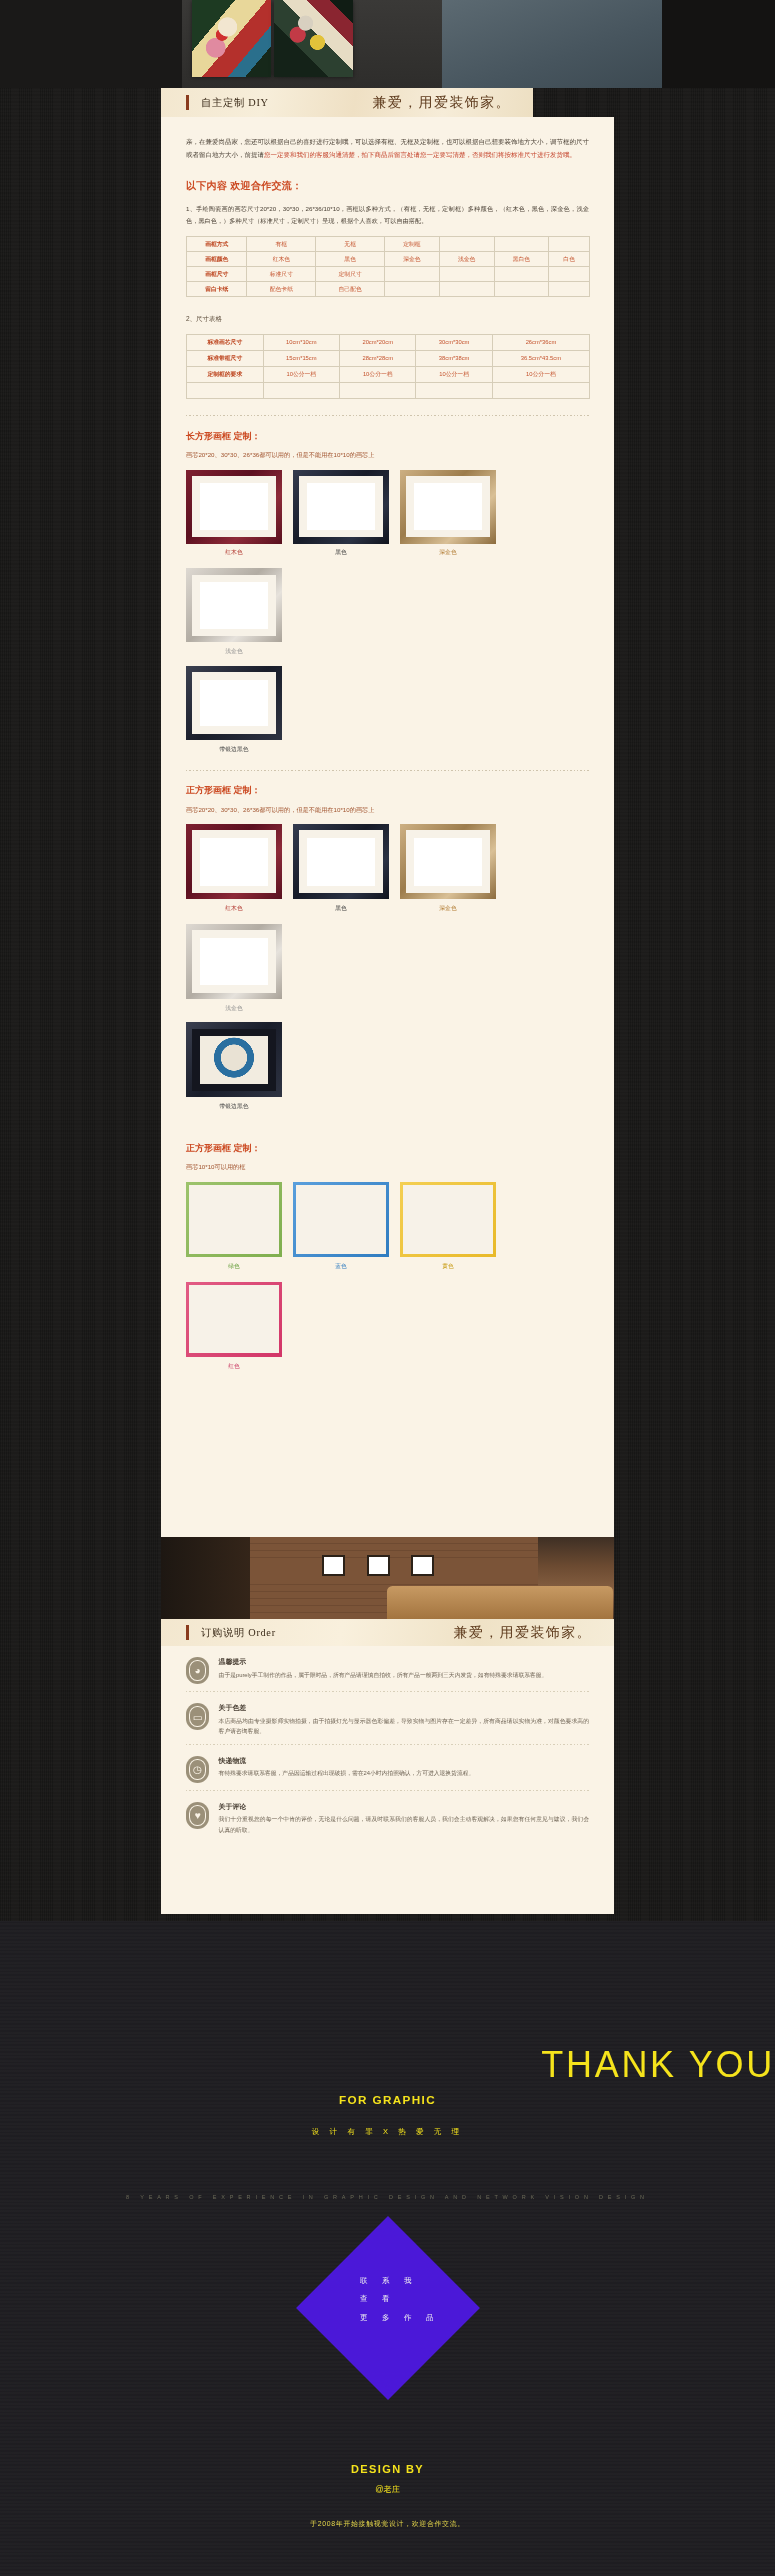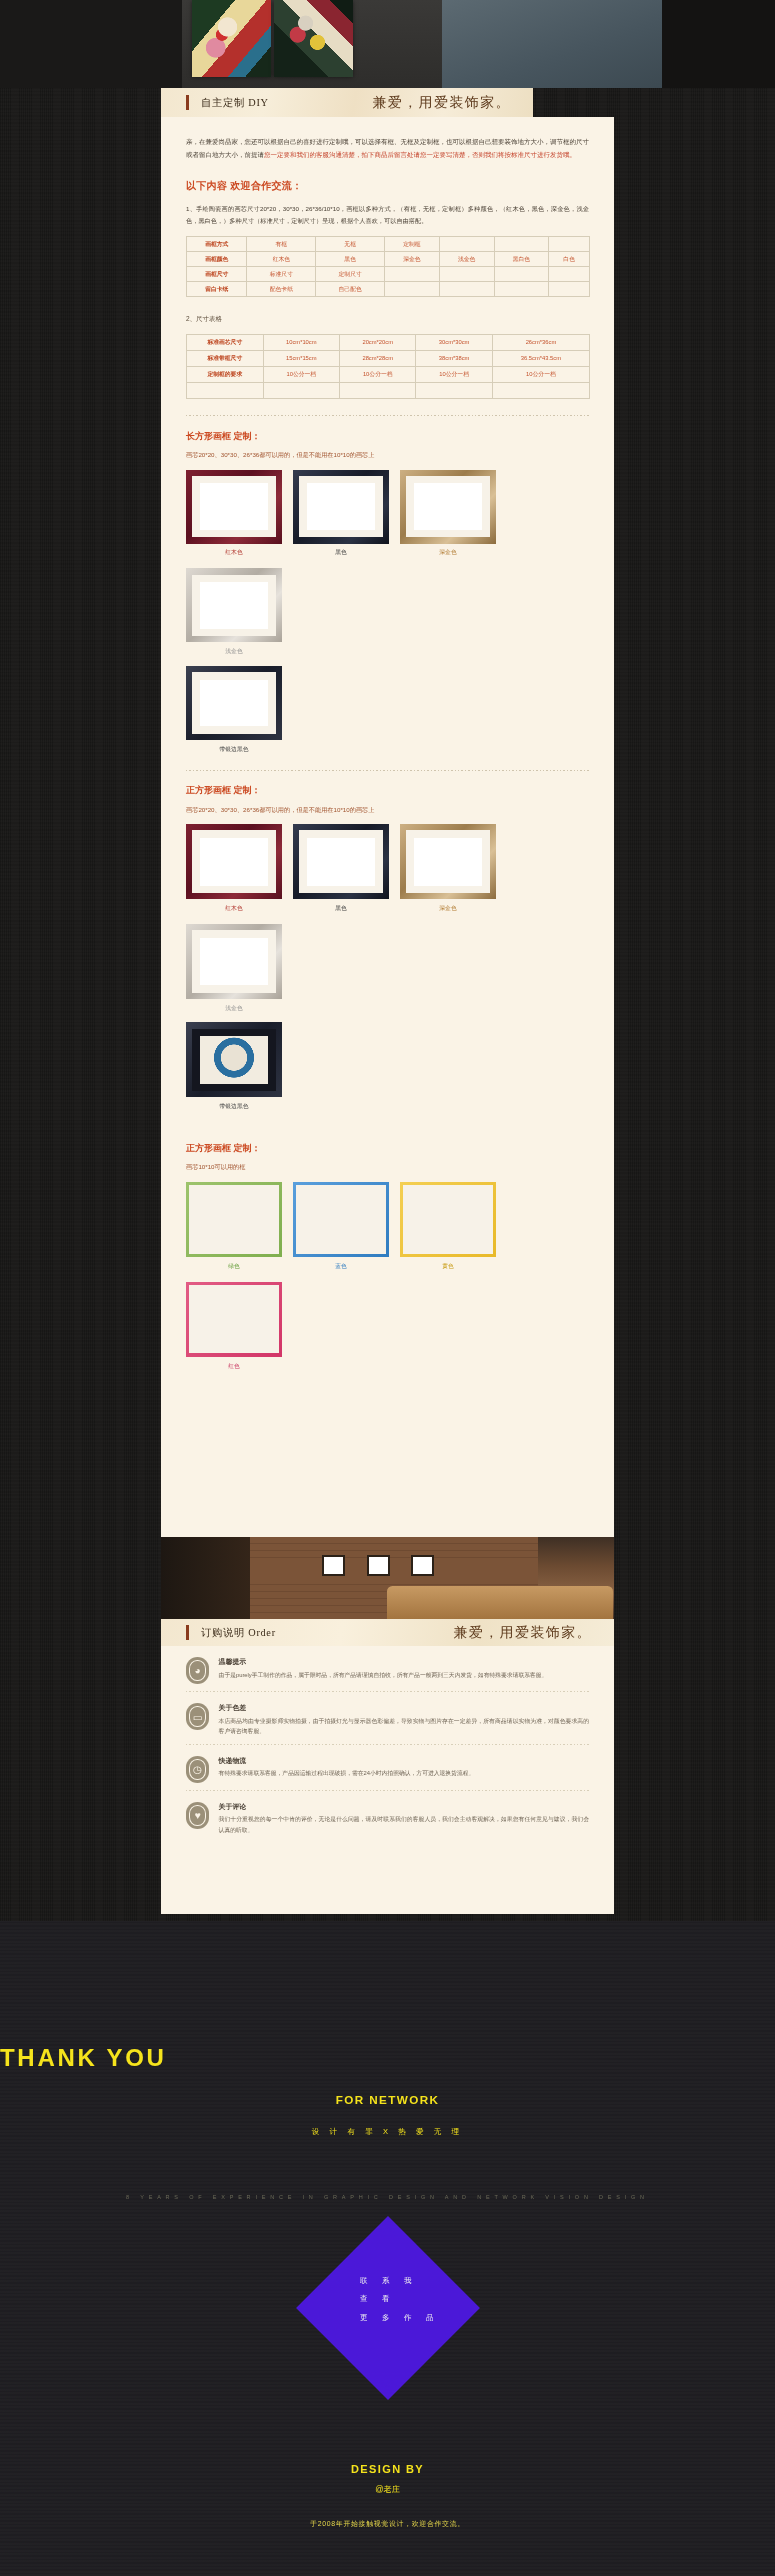--- a/index.html
+++ b/index.html
@@ -126,22 +126,22 @@
   .otitle { font-size:6.9px; font-weight:bold; color:#4a4035; margin-bottom:2.7px; }
   .odesc { font-size:5.8px; line-height:1.85; color:#6a5f50; text-align:justify; }
   .odiv { margin:0 25px; height:0.7px;
     background:repeating-linear-gradient(90deg,#d8cfb9 0 1.4px, transparent 1.4px 3.4px); }
 
   
   .footer { position:absolute; left:0; top:1921px; width:775px; height:655px;
     background:
       repeating-linear-gradient(0deg, rgba(255,255,255,.015) 0 0.7px, transparent 0.7px 1.4px),
       #1e1d21; }
-  .thanks { position:absolute; top:123px; width:100%; text-align:left;
-    font-size:24px; font-weight:bold; color:#f5e31c; letter-spacing:2.7px;
+  .thanks { position:absolute; top:123px; width:100%; text-align:right;
+    font-size:36px; font-weight:normal; color:#f5e31c; letter-spacing:2.7px;
     font-family:"Liberation Sans",sans-serif; -webkit-text-stroke:0; }
   .browsing { position:absolute; top:172px; width:100%; text-align:center;
     font-size:11.7px; font-weight:bold; color:#f5e31c; letter-spacing:1.4px; }
   .tagline { position:absolute; top:206px; width:100%; text-align:center;
     font-size:7.5px; color:#f5e31c; letter-spacing:4.1px; }
   .expline { position:absolute; top:273px; width:100%; text-align:center;
     font-size:5.5px; color:#6b6a58; letter-spacing:4.8px; }
   .diamond { position:absolute; left:50%; top:322px; width:130px; height:130px;
     margin-left:-65px; background:#4b18d8; transform:rotate(45deg); }
   .contact { position:absolute; left:50%; top:351px; width:206px; margin-left:-27.4px;
@@ -459,21 +459,21 @@
       </div>
     <div class="otext">
       <div class="otitle">关于评论</div>
       <div class="odesc">我们十分重视您的每一个中肯的评价，无论是什么问题，请及时联系我们的客服人员，我们会主动客观解决，如果您有任何意见与建议，我们会认真的听取。</div>
     </div>
   </div>
 </div>
 
 <div class="footer">
   <div class="thanks">THANK YOU</div>
-  <div class="browsing">FOR NETWORK</div>
+  <div class="browsing">FOR GRAPHIC</div>
   <div class="tagline">设 计 有 罪  X  热 爱 无 理</div>
   <div class="expline">8 YEARS OF EXPERIENCE IN GRAPHIC DESIGN AND NETWORK VISION DESIGN</div>
   <div class="diamond"></div>
   <div class="contact">
     <div>联  系  我</div>
     <div>查     看</div>
     <div>更  多  作  品</div>
   </div>
   <div class="designby">DESIGN BY</div>
   <div class="handle">@老庄</div>

